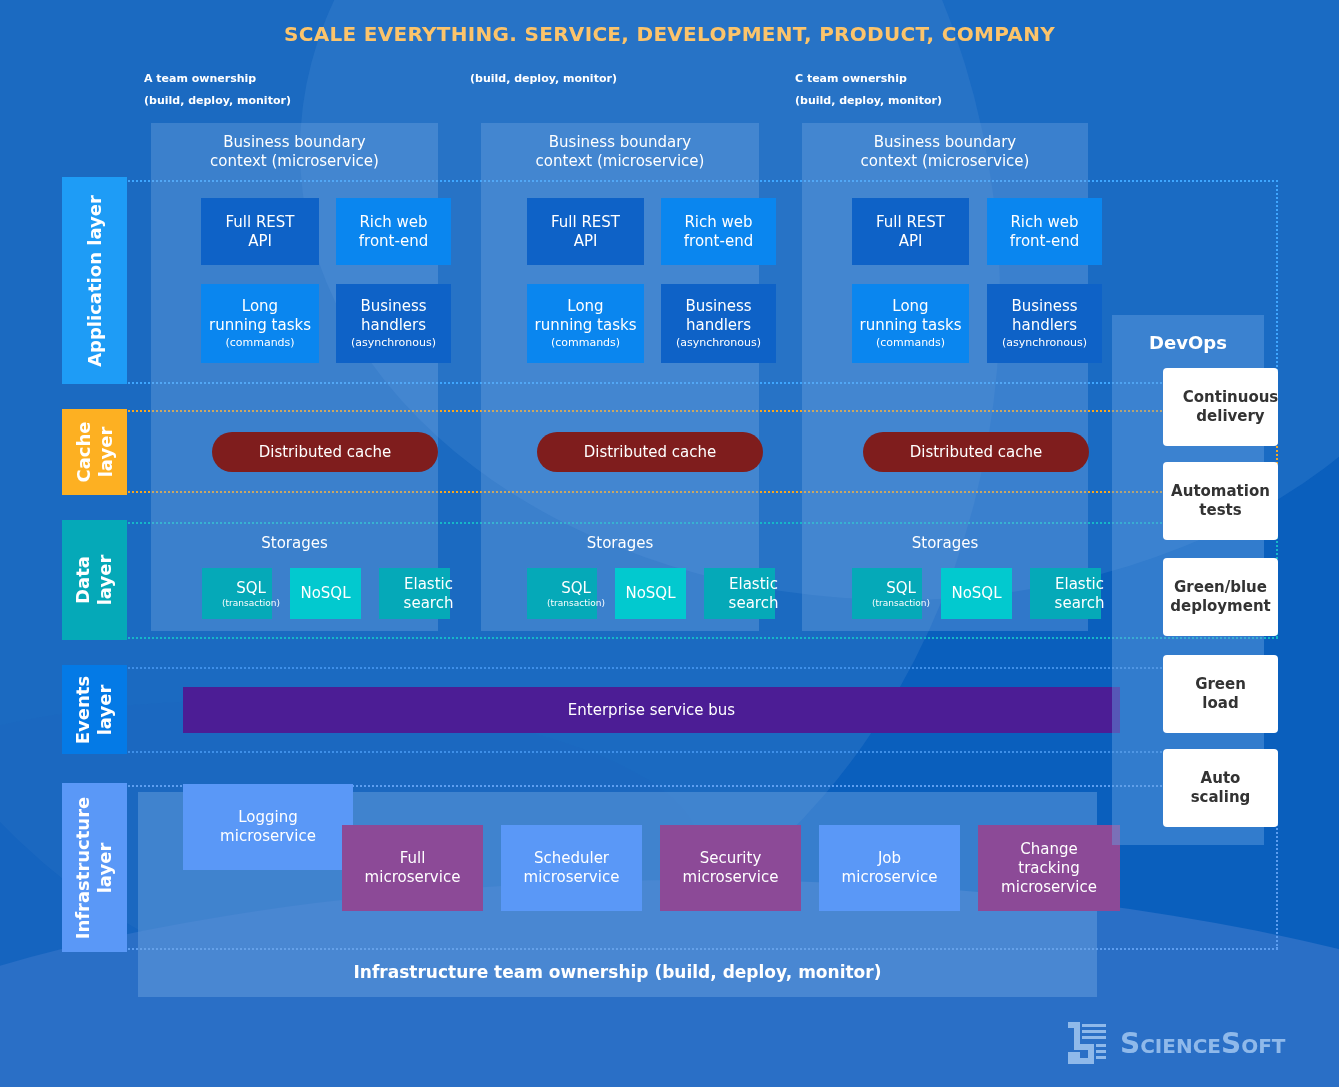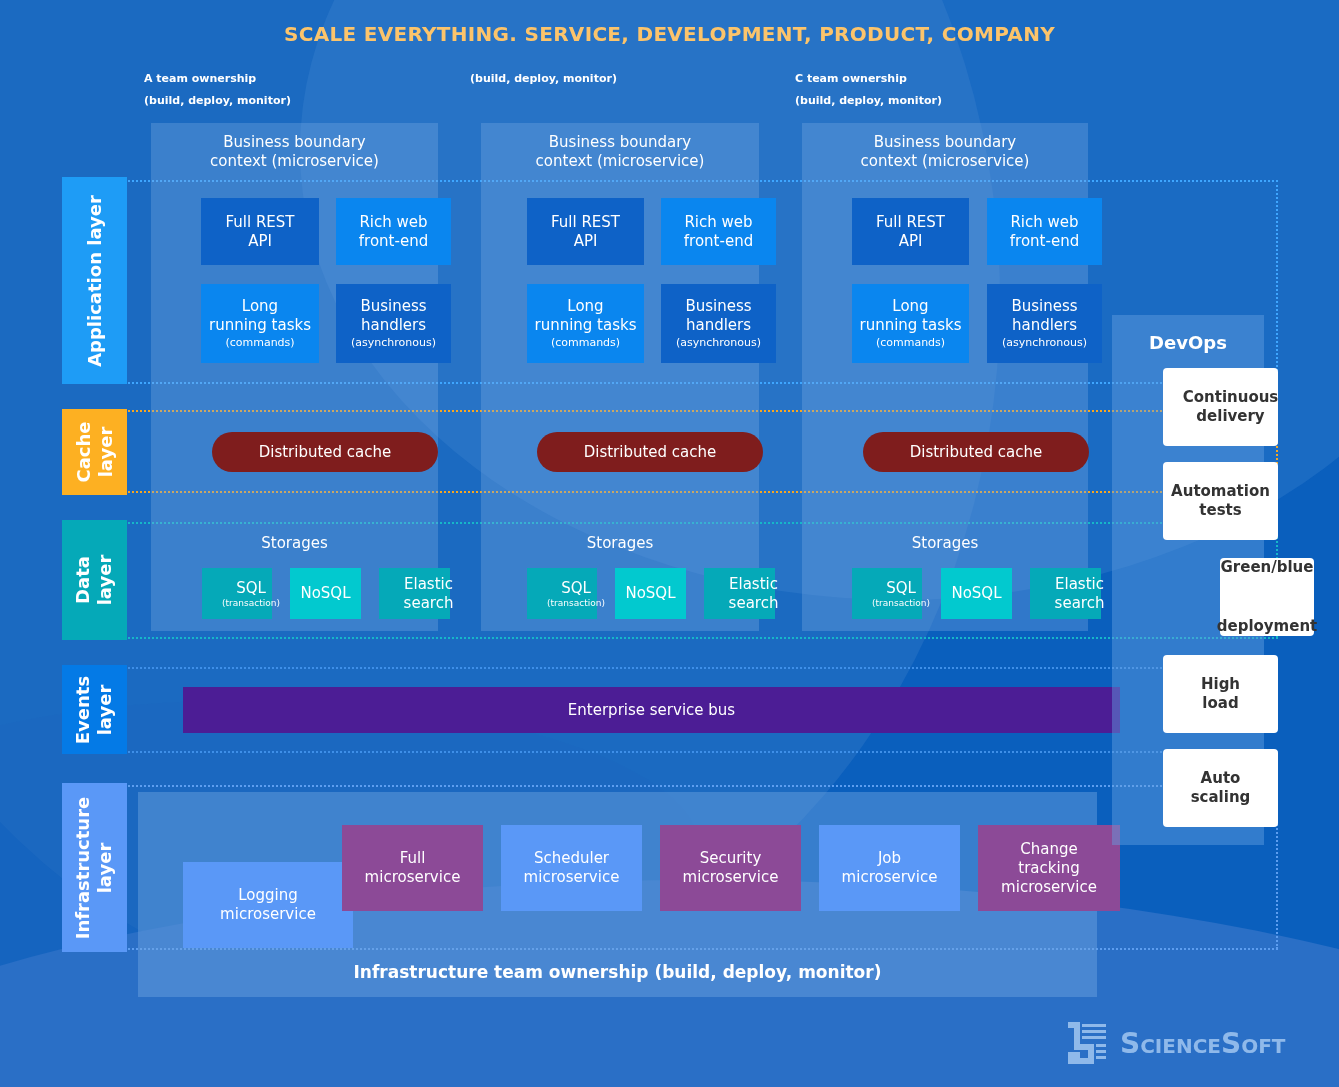--- a/index.html
+++ b/index.html
@@ -209,21 +209,21 @@
 </div>
 <div class="abs box teal2" style="left:909px;top:568px;width:71px;height:51px;">NoSQL</div>
 <div class="abs box teal" style="left:998px;top:568px;width:71px;height:51px;">
   <div>Elastic</div>
     <div>search</div>
 </div>
 
 <div class="abs box esb" style="left:151px;top:687px;width:937px;height:46px;">Enterprise service bus</div>
 
 <div class="abs infra-wrap" style="left:138px;top:792px;width:959px;height:205px;"></div>
-<div class="abs box ms-blue" style="left:151px;top:862px;width:170px;height:86px;">
+<div class="abs box ms-blue" style="left:151px;top:784px;width:170px;height:86px;">
   <div>Logging</div>
     <div>microservice</div>
 </div>
 <div class="abs box ms-purple" style="left:310px;top:825px;width:141px;height:86px;">
   <div>Full</div>
     <div>microservice</div>
 </div>
 <div class="abs box ms-blue" style="left:469px;top:825px;width:141px;height:86px;">
   <div>Scheduler</div>
     <div>microservice</div>
@@ -246,26 +246,26 @@
 <div class="abs devops" style="left:1112px;top:315px;width:152px;height:530px;"></div>
 <div class="abs" style="left:1112px;top:332px;width:152px;text-align:center;font-weight:bold;font-size:18px;">DevOps</div>
 <div class="abs box devops-card" style="left:1131px;top:368px;width:115px;height:78px;padding-left:20px;">
   <div>Continuous</div>
     <div>delivery</div>
 </div>
 <div class="abs box devops-card" style="left:1131px;top:462px;width:115px;height:78px;">
   <div>Automation</div>
     <div>tests</div>
 </div>
-<div class="abs box devops-card" style="left:1188px;top:558px;width:94px;height:78px;justify-content:space-between;">
+<div class="abs box devops-card" style="left:1131px;top:558px;width:115px;height:78px;">
   <div>Green/blue</div>
     <div>deployment</div>
 </div>
 <div class="abs box devops-card" style="left:1131px;top:655px;width:115px;height:78px;">
-  <div>High</div>
+  <div>Green</div>
     <div>load</div>
 </div>
 <div class="abs box devops-card" style="left:1131px;top:749px;width:115px;height:78px;">
   <div>Auto</div>
     <div>scaling</div>
 </div>
 
 <div class="abs logo" style="left:1066px;top:1022px;">
   <svg width="42" height="42" viewBox="0 0 42 42">
     <path d="M2 0 H14 V22 H28 V42 H2 V30 H14 V36 H22 V28 H8 V6 H2 Z" fill="#8fb9ea"></path>

